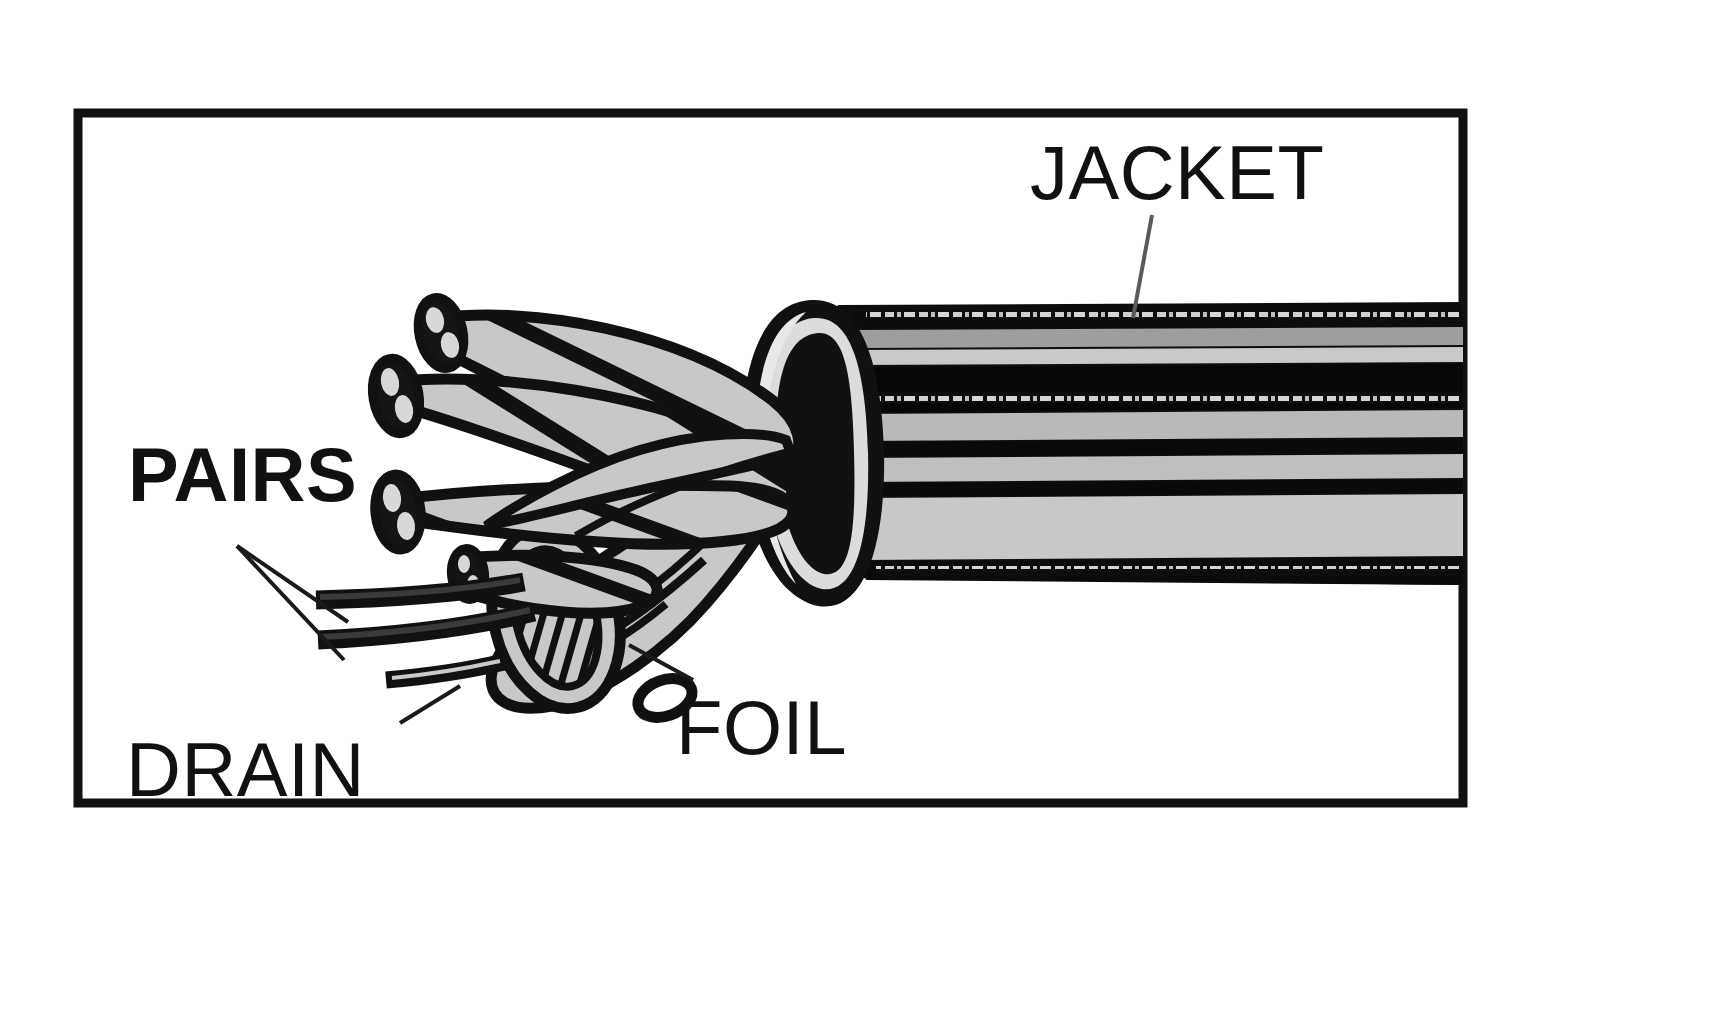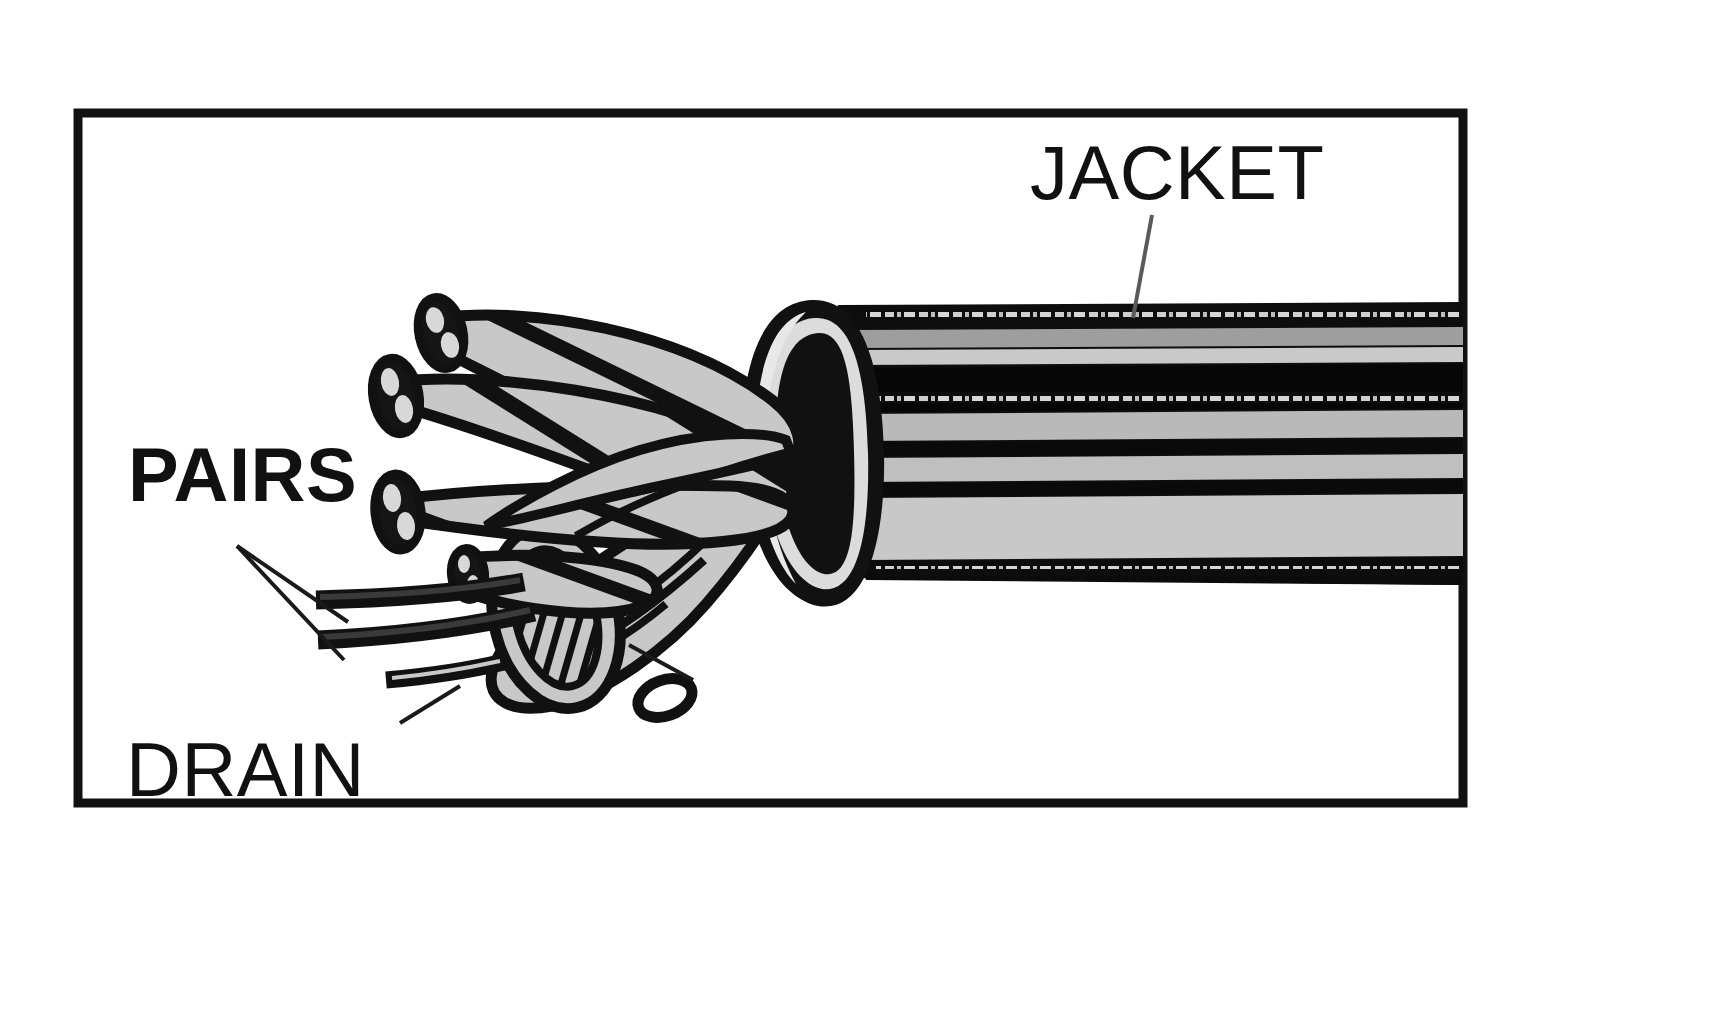--- a/index.html
+++ b/index.html
@@ -240,14 +240,15 @@
 
     </g>
   </svg>
 
   <div class="lbl" id="label-jacket">JACKET</div>
 
   <div class="lbl" id="label-pairs">PAIRS</div>
 
   <div class="lbl" id="label-drain">DRAIN</div>
 
+  <div class="lbl" id="label-foil">FOIL</div>
 
 </div>
 
 </body></html>

